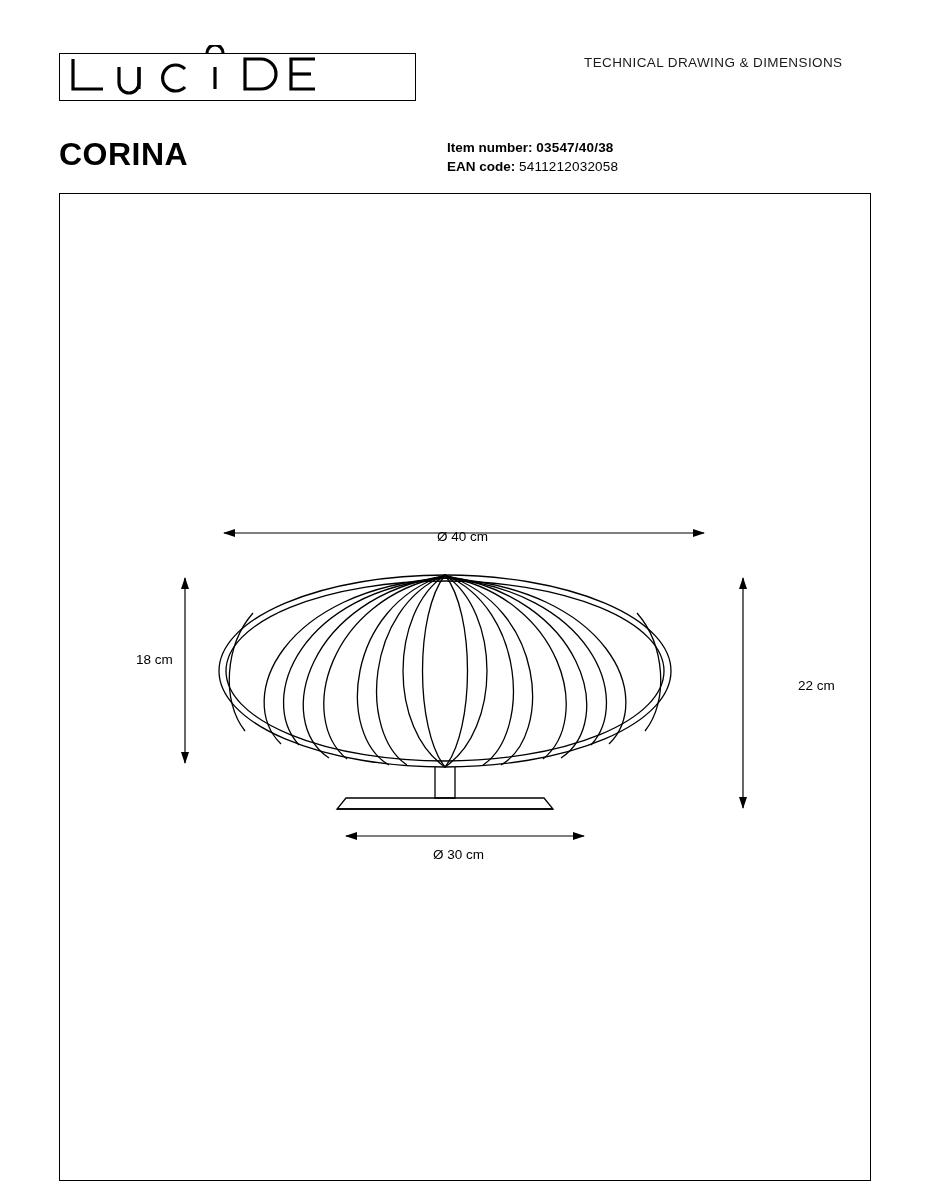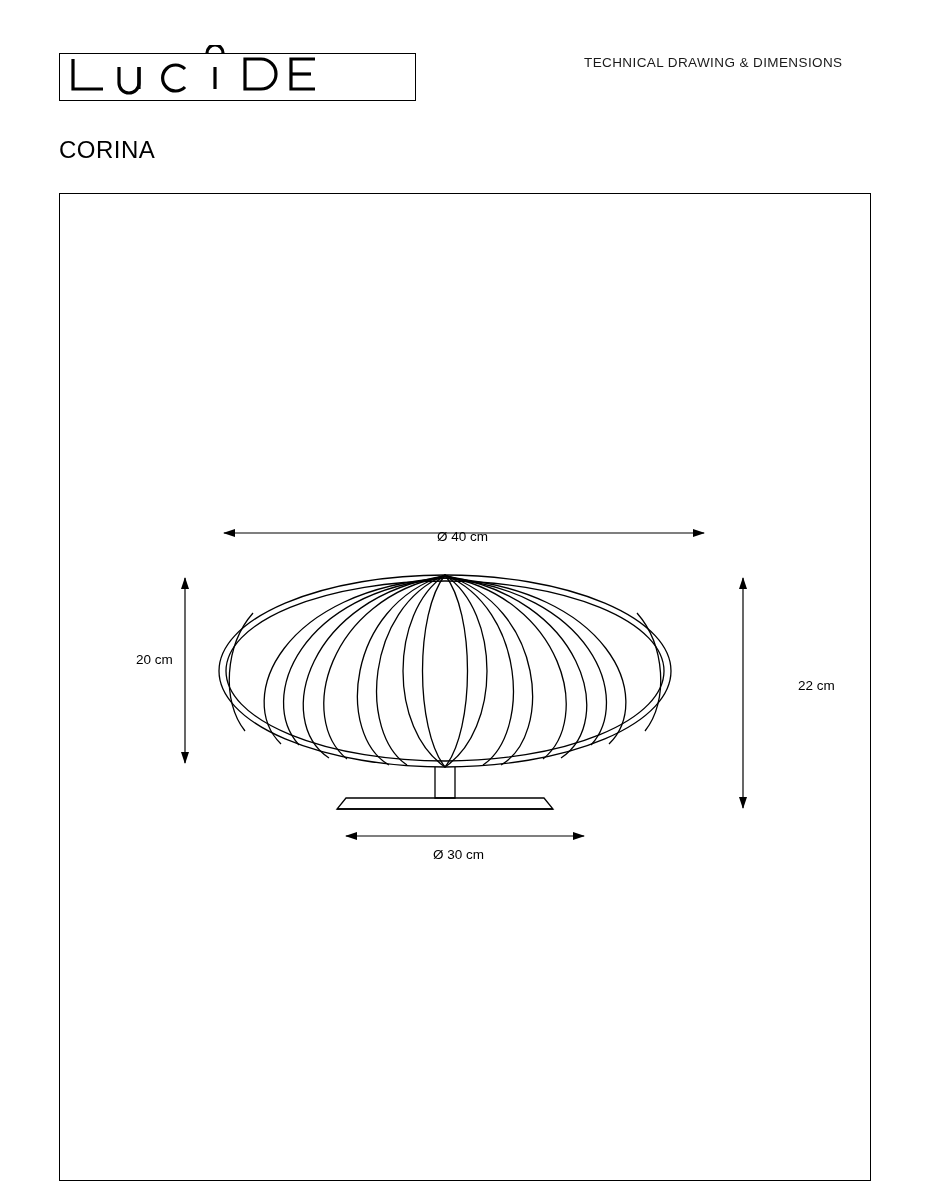--- a/index.html
+++ b/index.html
@@ -47,22 +47,22 @@
     font-size: 13.5px;
     letter-spacing: 0.4px;
     color: #1a1a1a;
     white-space: nowrap;
   }
 
   .product-title {
     position: absolute;
     left: 59px;
     top: 136px;
-    font-size: 24px;
-    font-weight: normal;
+    font-size: 32px;
+    font-weight: bold;
     letter-spacing: 0.5px;
   }
 
   .meta {
     position: absolute;
     left: 447px;
     top: 138px;
     font-size: 13.5px;
     line-height: 19px;
   }
@@ -124,20 +124,30 @@
 
       <path d="M256 14 L232 14 L232 44 L256 44"></path>
       <path d="M232 29 L252 29"></path>
     </g>
   </svg>
 
   <div class="header-right">TECHNICAL DRAWING &amp; DIMENSIONS</div>
 
   <div class="product-title">CORINA</div>
 
+  <div class="meta">
+    <div class="row">
+      <span class="lbl">Item number:</span>
+      <span class="val">03547/40/38</span>
+    </div>
+    <div class="row">
+      <span class="lbl">EAN code:</span>
+      <span class="val-light">5411212032058</span>
+    </div>
+  </div>
 
   <div class="frame"></div>
 
   <svg class="drawing" viewBox="0 0 812 988">
     <defs>
       <marker id="arrEnd" markerWidth="12" markerHeight="8" refX="11" refY="4" orient="auto" markerUnits="userSpaceOnUse">
         <path d="M0,0 L12,4 L0,8 z" fill="#000"></path>
       </marker>
       <marker id="arrStart" markerWidth="12" markerHeight="8" refX="1" refY="4" orient="auto" markerUnits="userSpaceOnUse">
         <path d="M12,0 L0,4 L12,8 z" fill="#000"></path>
@@ -191,17 +201,17 @@
     <g stroke="#000" stroke-width="1.2">
       <line x1="684" y1="385" x2="684" y2="615" marker-start="url(#arrStart)" marker-end="url(#arrEnd)"></line>
     </g>
 
     <g stroke="#000" stroke-width="1.2">
       <line x1="287" y1="643" x2="525" y2="643" marker-start="url(#arrStart)" marker-end="url(#arrEnd)"></line>
     </g>
   </svg>
 
   <div class="dim-label" id="dim-top-label">Ø 40 cm</div>
-  <div class="dim-label" id="dim-left-label">20 cm</div>
+  <div class="dim-label" id="dim-left-label">18 cm</div>
   <div class="dim-label" id="dim-right-label">22 cm</div>
   <div class="dim-label" id="dim-bottom-label">Ø 30 cm</div>
 
 </div>
 
 </body></html>

